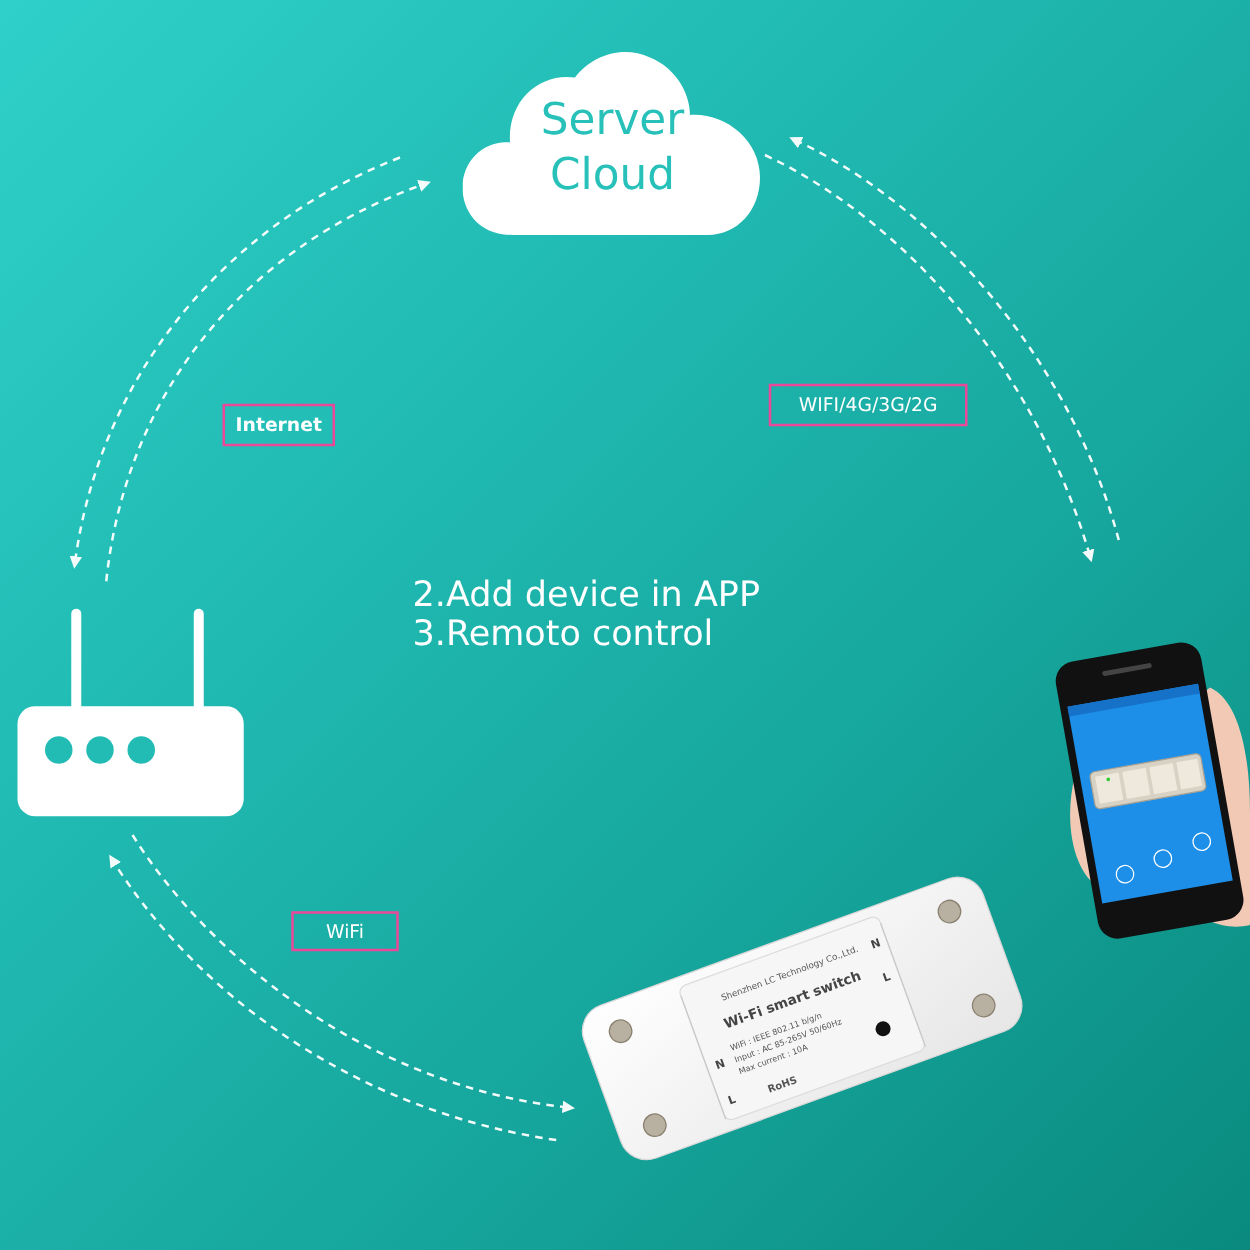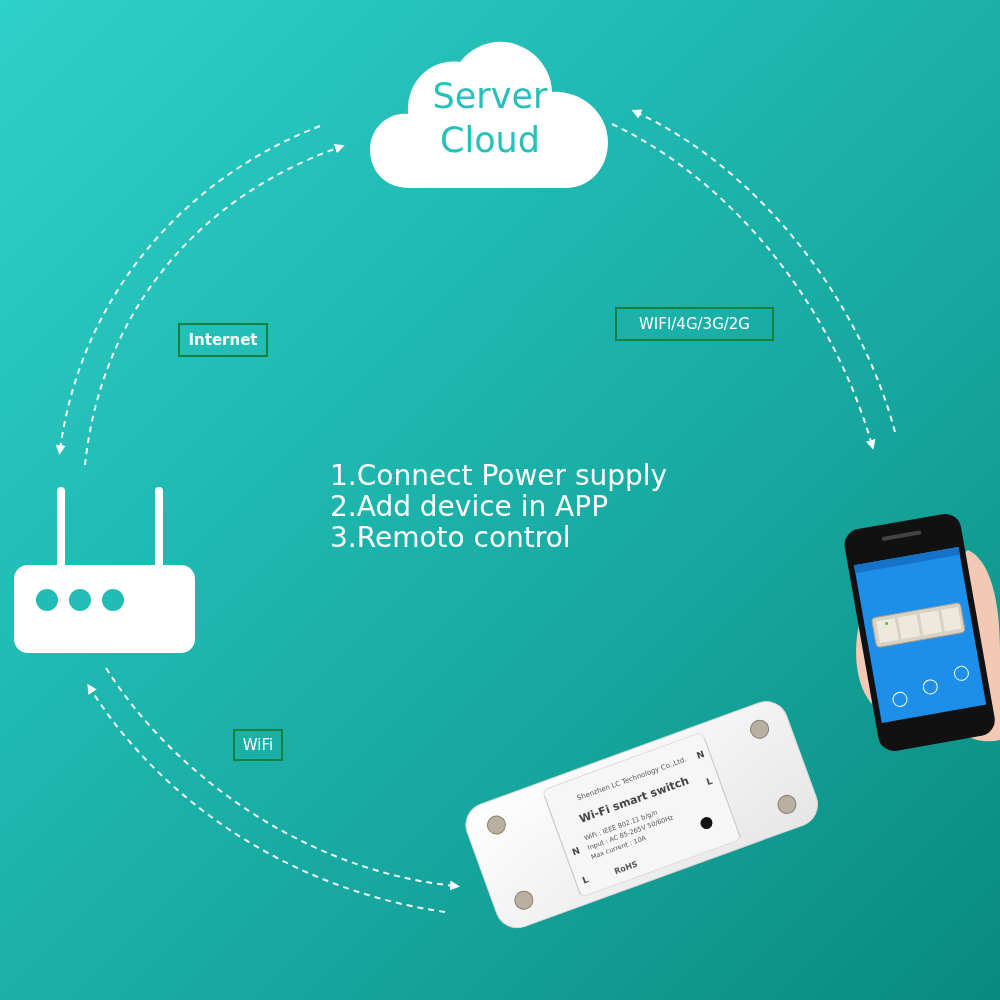--- a/index.html
+++ b/index.html
@@ -2,21 +2,21 @@
 <html><head>
 <meta charset="utf-8">
 <style>
   html,body{margin:0;padding:0;}
   body{width:1000px;height:1000px;overflow:hidden;position:relative;
     background:linear-gradient(135deg,#2fd0c9 0%,#20bab2 35%,#16a69d 65%,#0a8a7e 100%);
     font-family:"DejaVu Sans","Liberation Sans",sans-serif;}
   .layer{position:absolute;left:0;top:0;width:1000px;height:1000px;}
   .cloud{position:absolute;left:370px;top:40px;width:240px;height:150px;}
   .cloud-text{position:absolute;left:0;top:34px;width:100%;text-align:center;color:#27c1b9;font-size:35px;line-height:44px;}
-  .tag{position:absolute;border:2px solid #15803d;color:#ffffff;font-size:15px;line-height:26px;padding:0 0;box-sizing:border-box;height:34px;display:flex;align-items:center;justify-content:center;}
+  .tag{position:absolute;border:2px solid #ec4899;color:#ffffff;font-size:15px;line-height:26px;padding:0 0;box-sizing:border-box;height:34px;display:flex;align-items:center;justify-content:center;}
   .steps{position:absolute;left:330px;top:460px;color:#ffffff;font-size:28px;line-height:31px;}
   .steps div{white-space:nowrap;}
   .router{position:absolute;left:12px;top:485px;width:185px;height:170px;}
   .switch{position:absolute;left:460px;top:680px;width:360px;height:260px;}
   .phone{position:absolute;left:840px;top:510px;width:160px;height:260px;}
 </style>
 </head>
 <body>
 
 <svg class="layer" viewBox="0 0 1000 1000">
@@ -43,24 +43,23 @@
     <path d="M40,148 C12,148 0,128 0,110 C0,88 18,72 38,74 C36,40 62,18 90,22 C104,4 128,-4 150,6 C170,14 182,34 182,52 C210,50 238,72 238,102 C238,128 220,148 196,148 Z" fill="#ffffff"></path>
   </svg>
   <div class="cloud-text">
     <div>Server</div>
     <div>Cloud</div>
   </div>
 </div>
 
 <div class="tag" style="left:178px;top:323px;width:90px;font-weight:bold;">Internet</div>
 <div class="tag" style="left:615px;top:307px;width:159px;">WIFI/4G/3G/2G</div>
-<div class="tag" style="left:233px;top:729px;width:50px;height:32px;">WiFi</div>
+<div class="tag" style="left:233px;top:729px;width:86px;height:32px;">WiFi</div>
 
 <div class="steps">
-  <div>1.Connect Power supply</div>
   <div>2.Add device in APP</div>
   <div>3.Remoto control</div>
 </div>
 
 <svg class="router" viewBox="0 0 185 170">
   <rect x="45" y="2" width="8" height="100" rx="4" fill="#ffffff"></rect>
   <rect x="143" y="2" width="8" height="100" rx="4" fill="#ffffff"></rect>
   <rect x="2" y="80" width="181" height="88" rx="14" fill="#ffffff"></rect>
   <circle cx="35" cy="115" r="11" fill="#22bcb4"></circle>
   <circle cx="68" cy="115" r="11" fill="#22bcb4"></circle>

